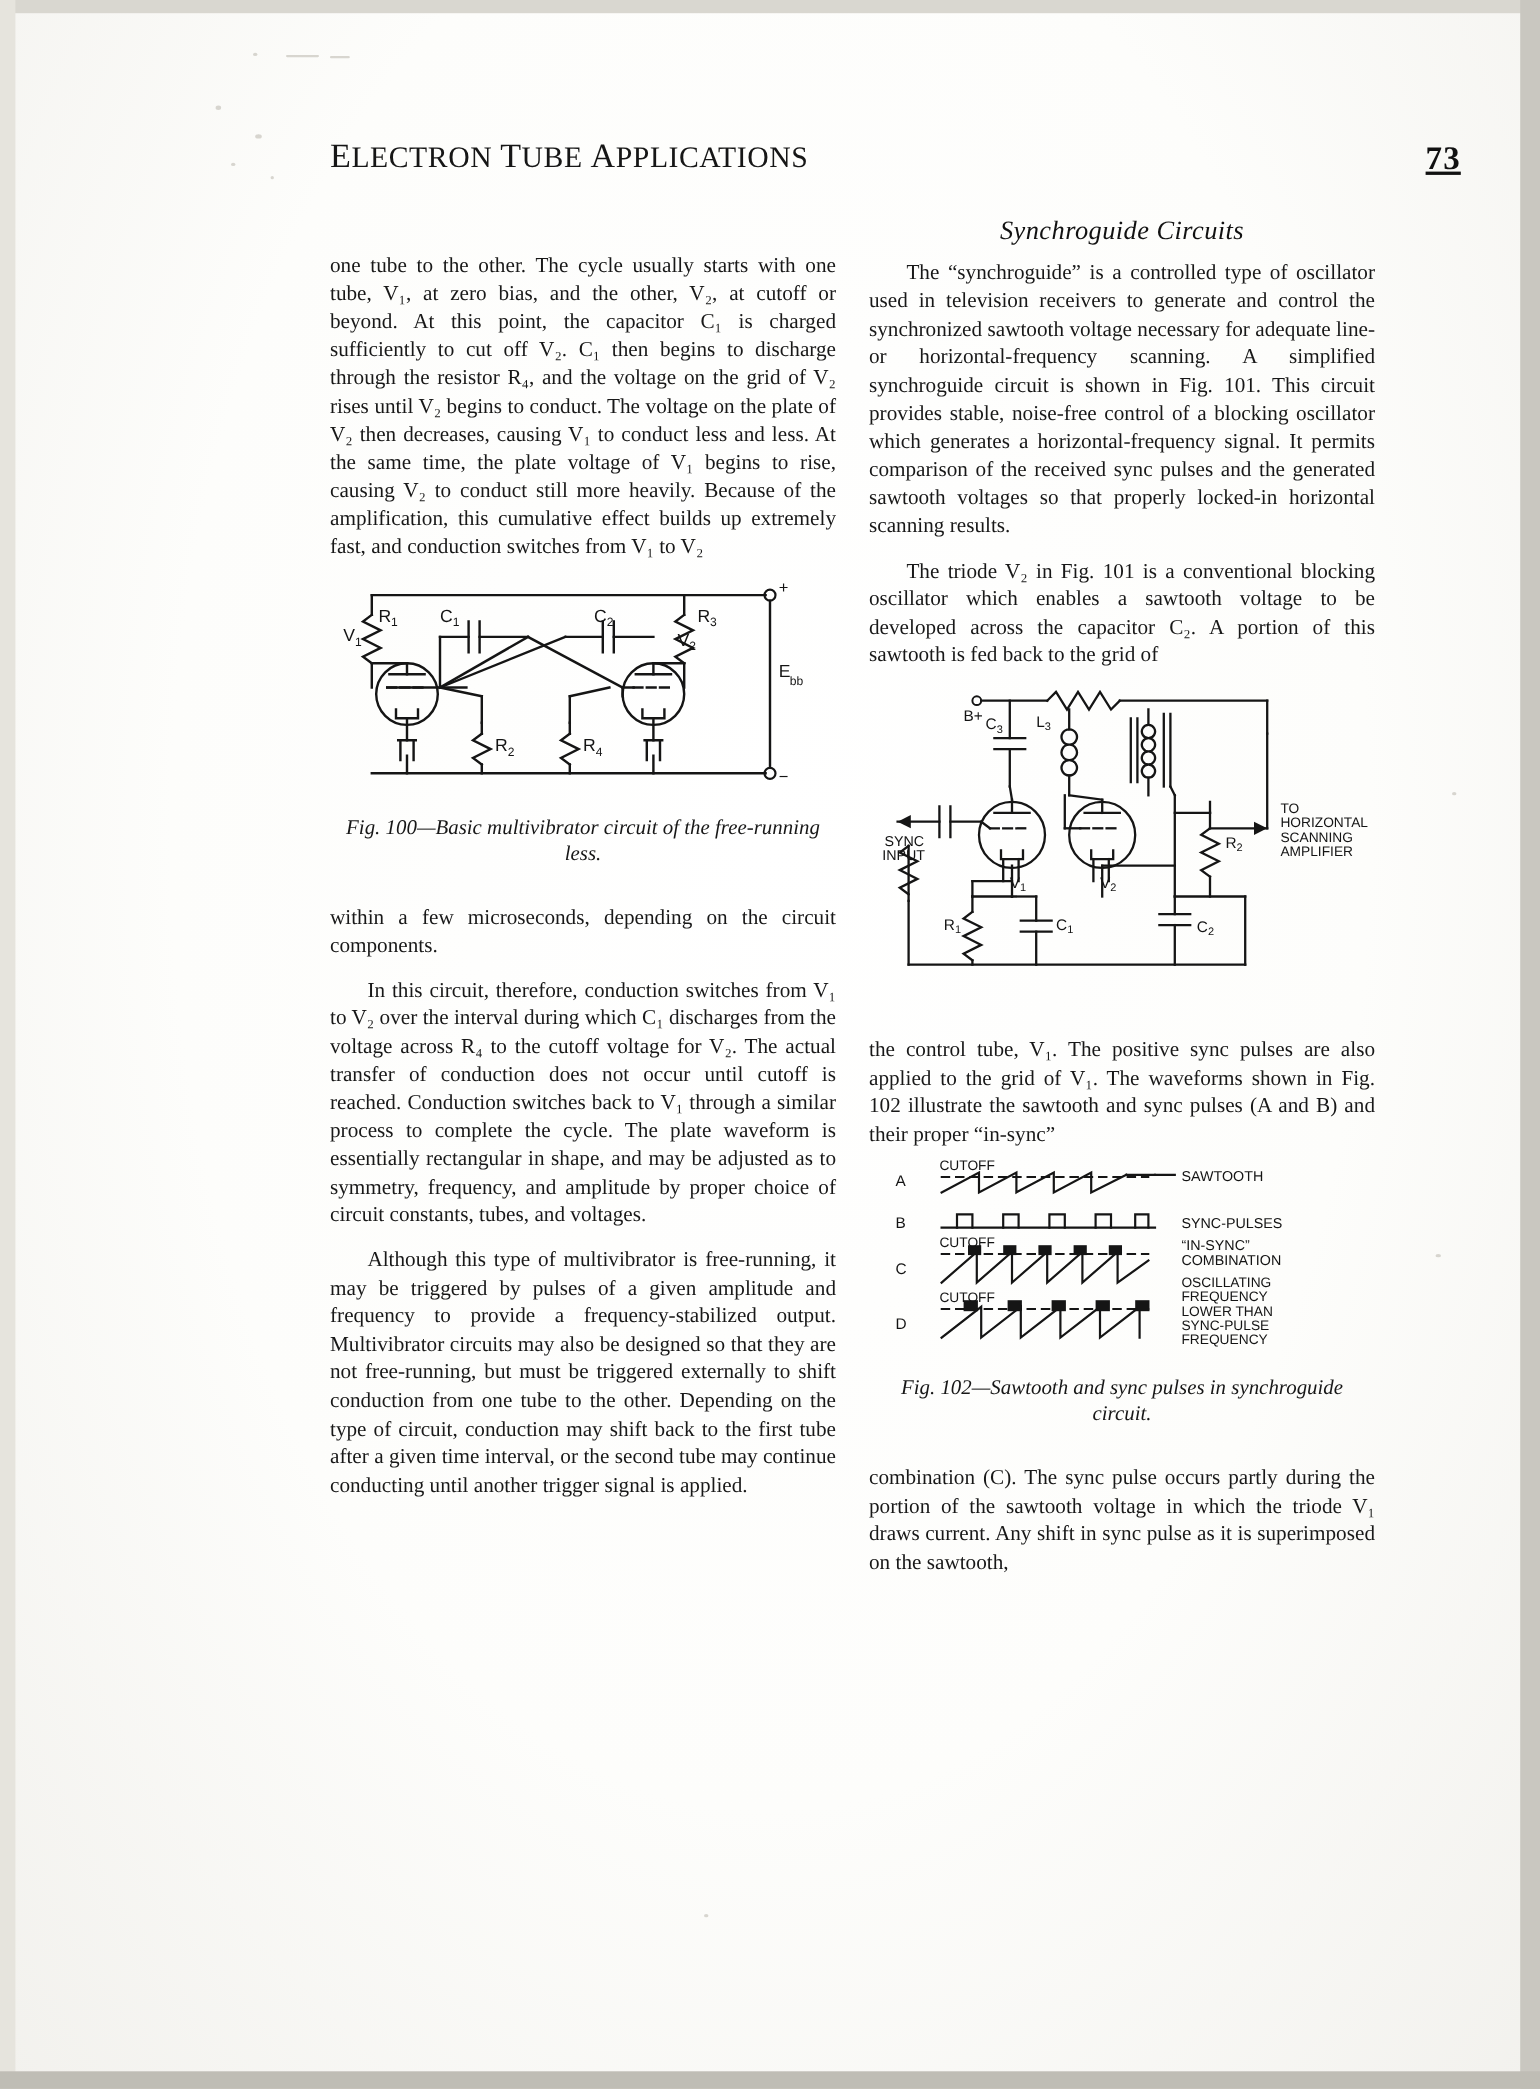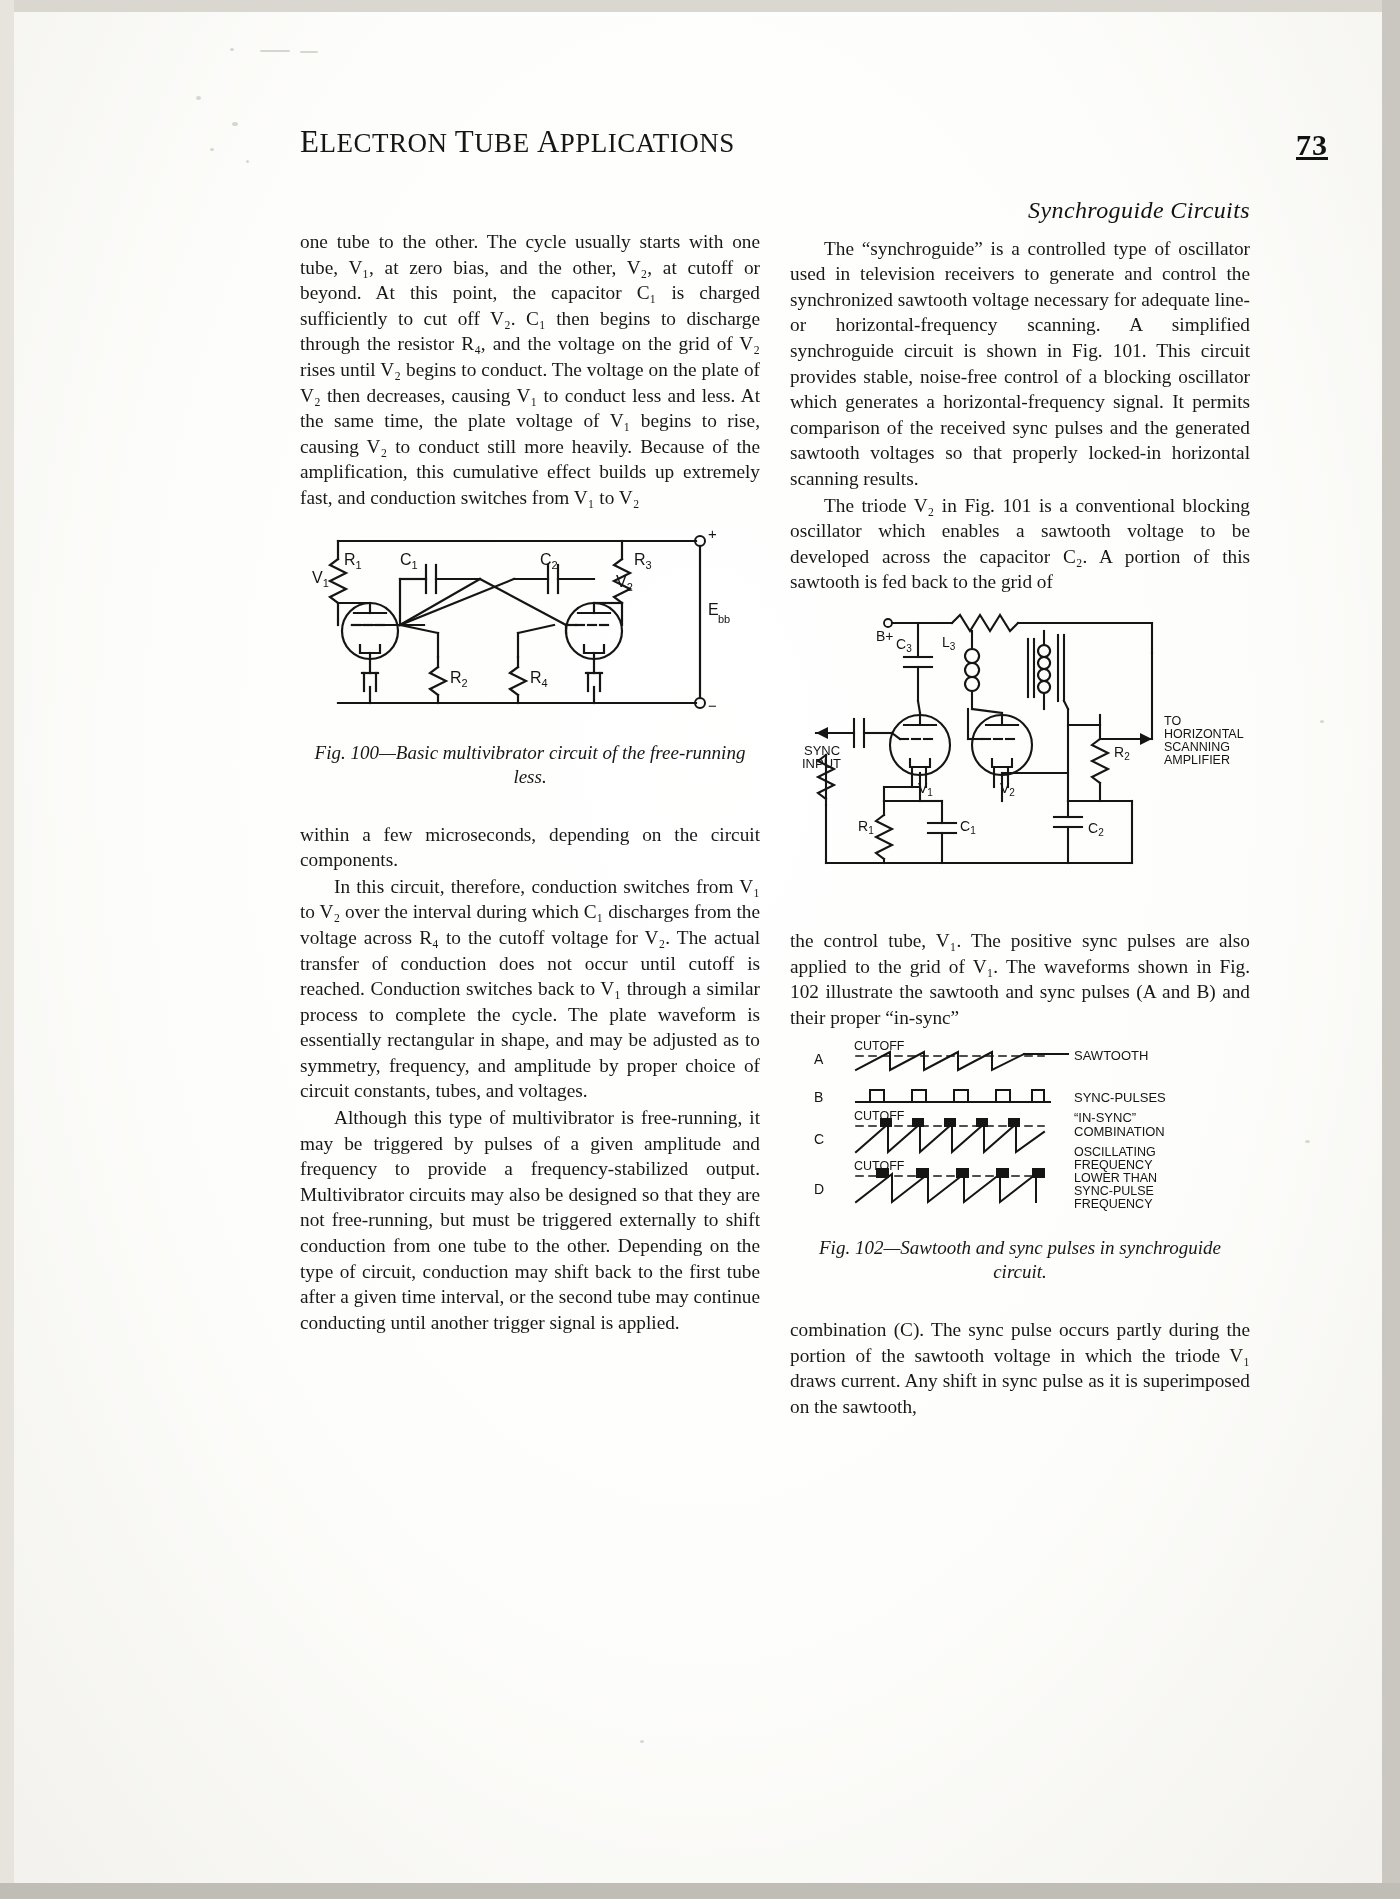--- a/index.html
+++ b/index.html
@@ -68,34 +68,34 @@
     font-size: 19.3px;
     line-height: 25.6px;
     text-align: justify;
     color: #181818;
   }
   #col-left  { left: 300px; }
   #col-right { left: 790px; }
 
   .col p { margin: 0 0 0 0; text-indent: 34px; }
   .col p.noindent { text-indent: 0; margin-top: 33px; }
-  .col p + p { margin-top: 1px; }
+  .col p + p { margin-top: 15px; }
 
   .fig-caption {
     font-style: italic;
     font-size: 19px;
     line-height: 24px;
     text-align: center;
     color: #171717;
   }
 
   .figure-block { margin: 10px 0 8px 0; }
 
   .section-head {
-    text-align: right;
+    text-align: center;
     font-style: italic;
     font-size: 24px;
     letter-spacing: .4px;
     margin: 2px 0 12px 0;
     color: #121212;
   }
 
   
   .fig-svg { display:block; margin: 0 auto; }
 </style>

